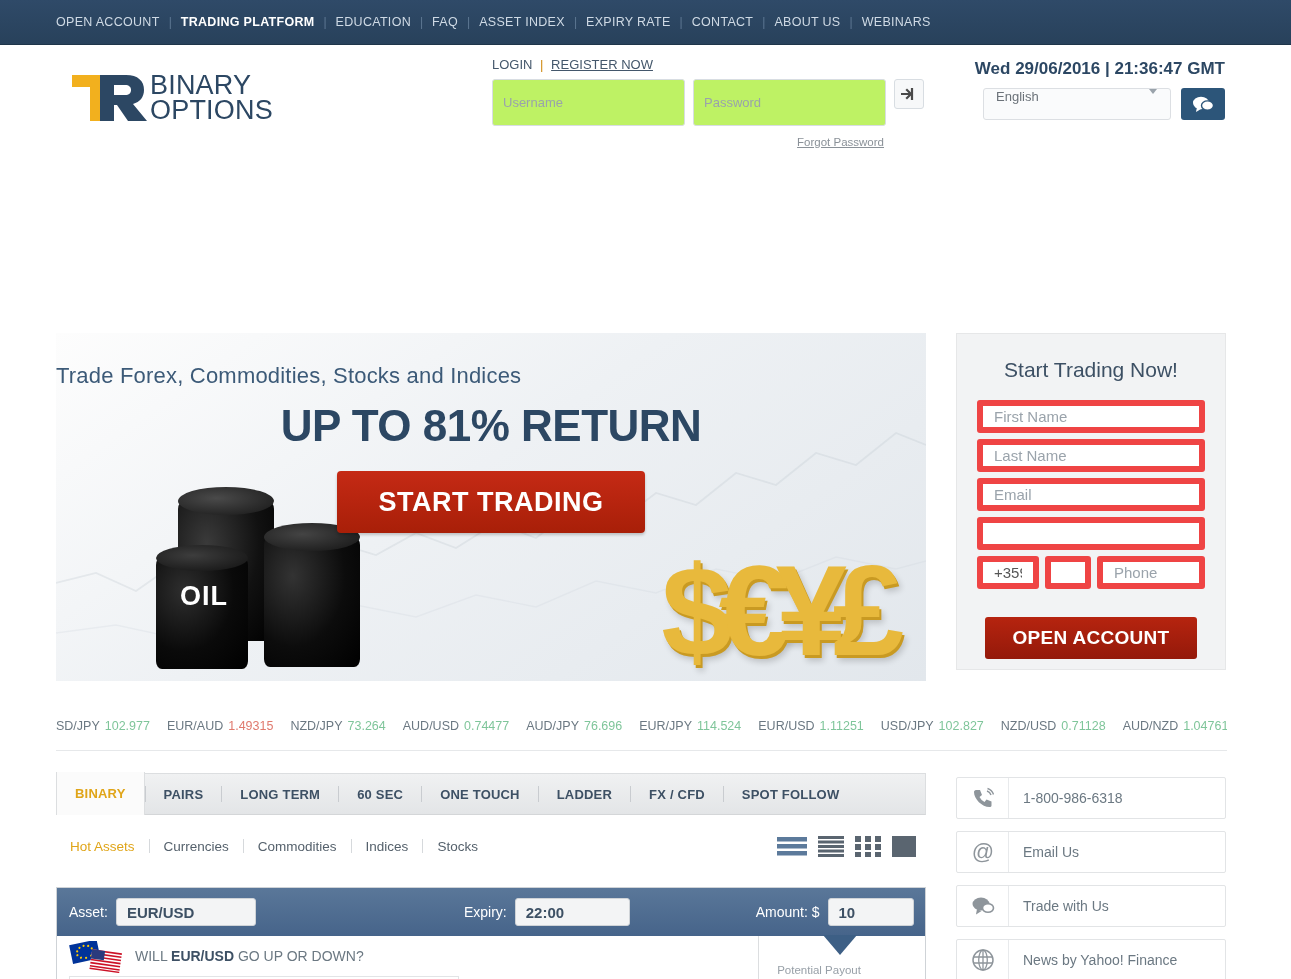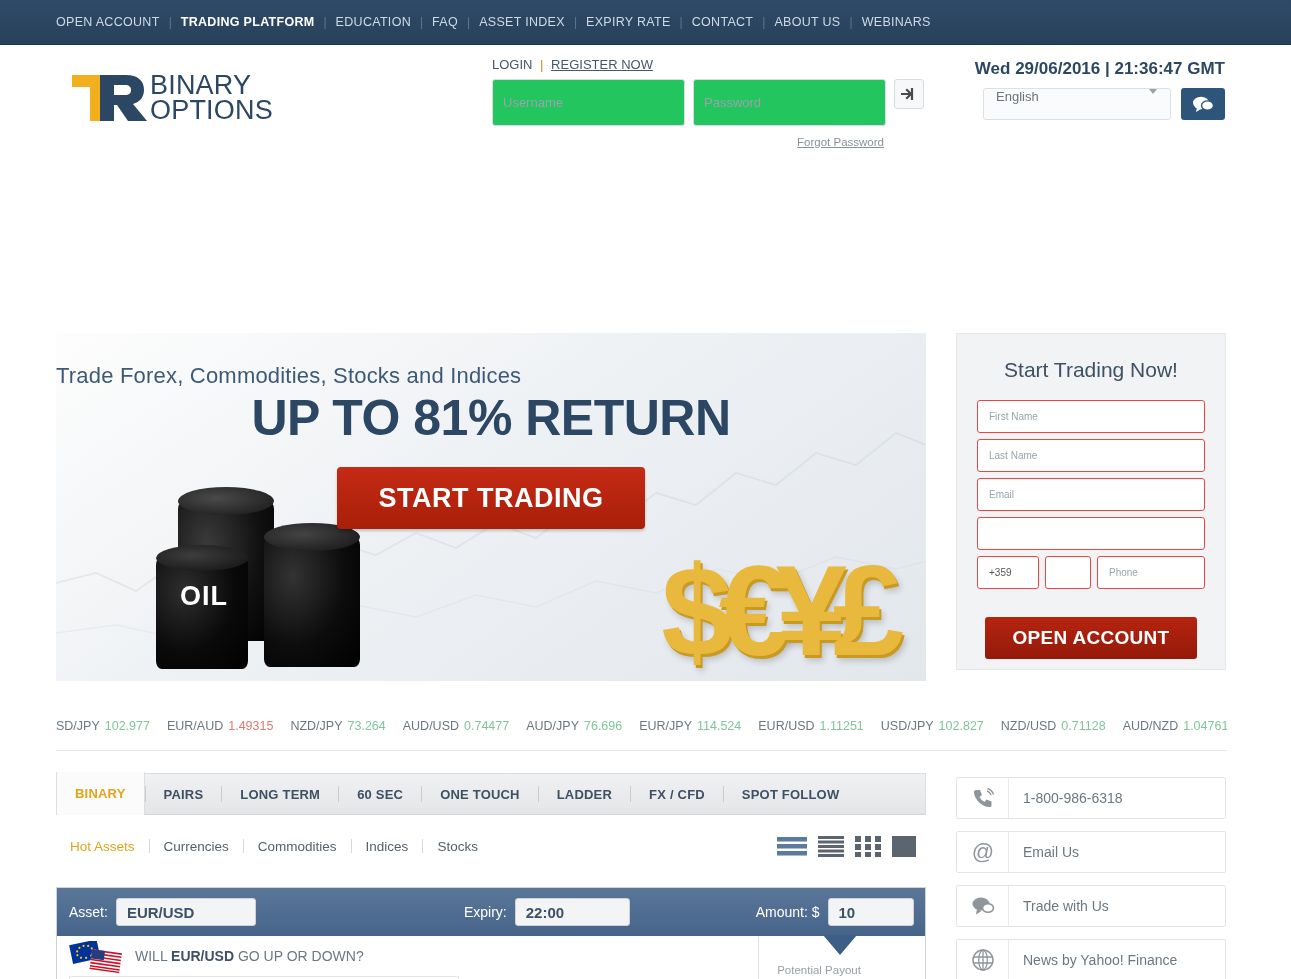--- a/index.html
+++ b/index.html
@@ -38,21 +38,21 @@
 
   .loginbox { position:absolute; left:492px; top:12px; width:440px; }
   .loginlinks { font-size:13px; color:#44576b; margin-bottom:7px; }
   .loginlinks .l1 { color:#44576b; }
   .loginlinks .bar { color:#d08a12; margin:0 4px; }
   .loginlinks a { color:#44576b; text-decoration:underline; }
   .loginrow { display:flex; gap:8px; }
   .loginrow input {
     height:47px; border:1px solid #d8dde2; border-radius:3px;
     padding:12px 10px; font-size:13px; color:#555;
-    font-family:"Liberation Sans", sans-serif; background:#22c55e;
+    font-family:"Liberation Sans", sans-serif; background:#bef264;
   }
   .loginrow input::placeholder { color:#9aa3ab; }
   #user-input { width:193px; }
   #pass-input { width:193px; }
   .loginbtn {
     width:30px; height:30px; border:1px solid #d8dde2; border-radius:3px;
     background:#f7f8f9; display:flex; align-items:center; justify-content:center;
     cursor:pointer;
   }
   .forgot { text-align:right; margin-top:6px; padding-right:48px; }
@@ -87,22 +87,22 @@
     background:linear-gradient(145deg,#fdfdfd 0%,#eef1f4 45%,#e2e7ec 100%);
   }
   .banner-bgchart {
     position:absolute; inset:0; opacity:.5;
   }
   .banner h2 {
     position:relative; text-align:left; margin-top:30px;
     font-size:22px; font-weight:400; color:#3c5a78; letter-spacing:.2px;
   }
   .banner h1 {
-    position:relative; text-align:center; 
-    font-size:50px; font-weight:bold; color:#2c4763; letter-spacing:-.5px;
+    position:relative; text-align:center; margin-top:12px;
+    font-size:44px; font-weight:bold; color:#2c4763; letter-spacing:-.5px;
   }
   .banner-btn {
     position:relative; display:block; margin:20px auto 0; width:308px; height:62px;
     background:linear-gradient(180deg,#c52a15 0%,#a81f08 100%);
     color:#fff; border:0; border-radius:4px;
     font-size:27px; font-weight:bold; letter-spacing:.5px;
     font-family:"Liberation Sans", sans-serif; cursor:pointer;
     box-shadow:0 2px 3px rgba(0,0,0,.2);
   }
   
@@ -120,22 +120,22 @@
     line-height:1;
   }
 
   
   .signup {
     width:270px; background:#f2f3f4; border:1px solid #e6e7e8;
     padding:24px 20px 10px; text-align:center;
   }
   .signup h3 { font-size:21px; font-weight:400; color:#3d5064; margin-bottom:18px; }
   .signup input {
-    width:100%; height:33px; border:1px solid #ef4444; border-radius:3px;
-    padding:0 11px; font-size:10px; color:#555; margin-bottom:6px;
+    width:100%; height:33px; border:6px solid #ef4444; border-radius:3px;
+    padding:0 11px; font-size:15px; color:#555; margin-bottom:6px;
     font-family:"Liberation Sans", sans-serif; background:#fff;
   }
   .signup input::placeholder { color:#9aa3ab; }
   .phonerow { display:flex; gap:6px; margin-bottom:12px; }
   .phonerow input { margin-bottom:16px; }
   #cc-input { width:62px; text-align:left; }
   #ac-input { width:46px; }
   #ph-input { flex:1; }
   .openacct {
     width:212px; height:42px; margin:5px auto 0; display:block;

